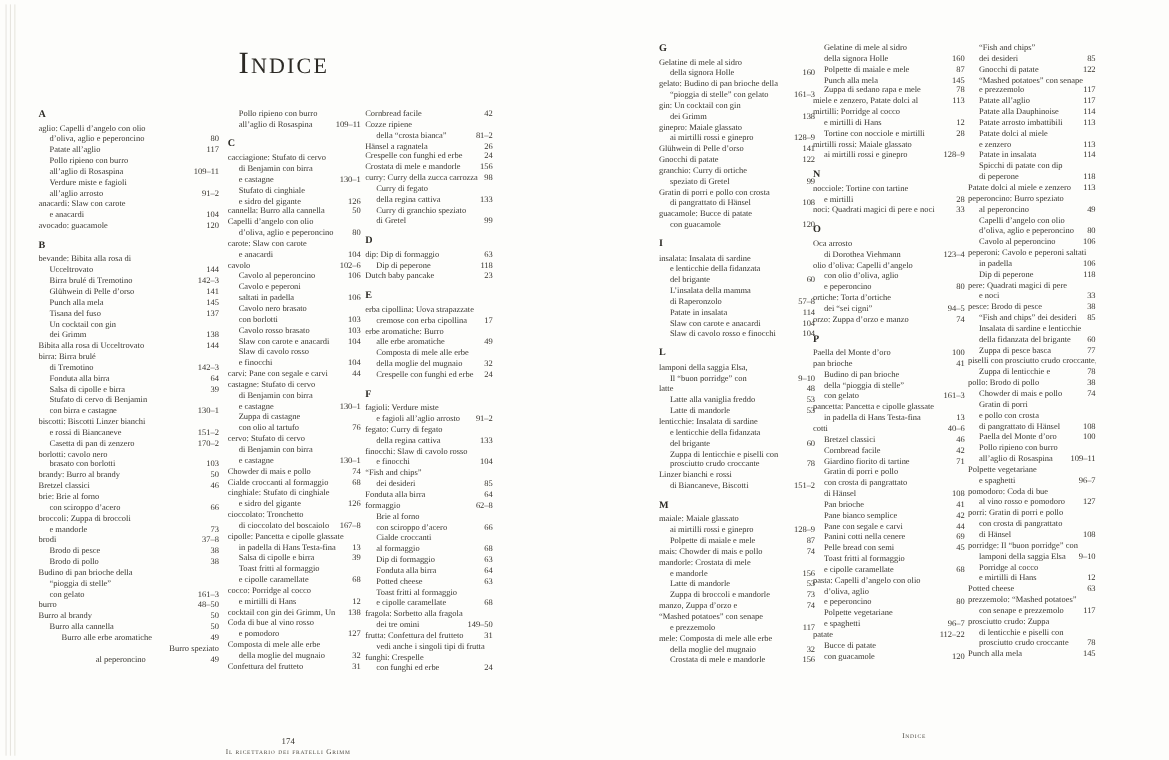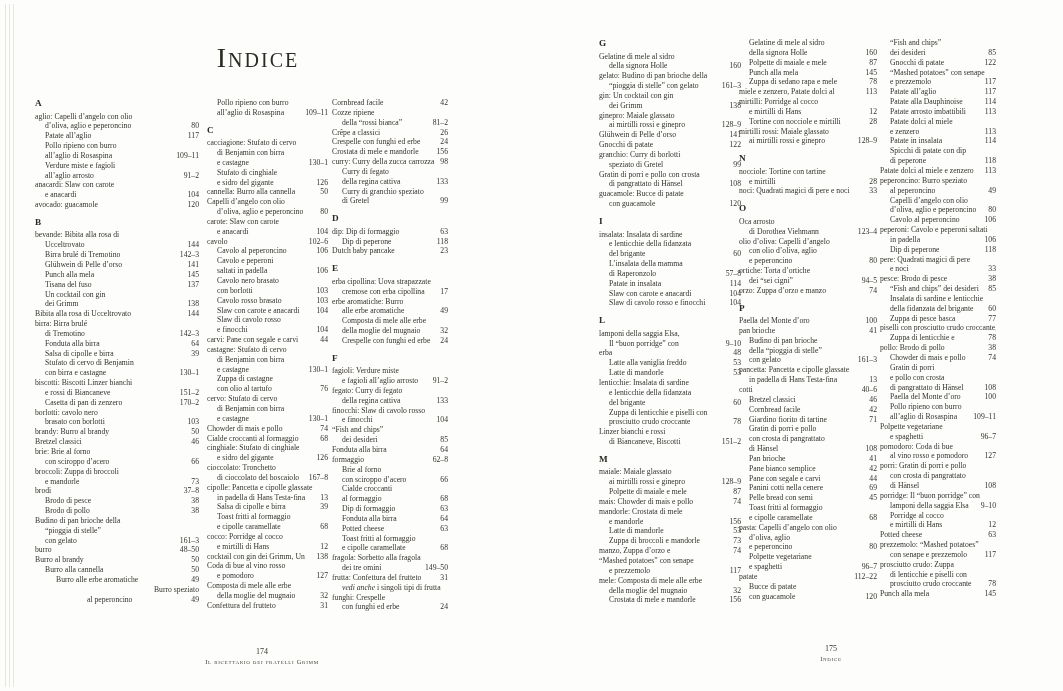--- a/index.html
+++ b/index.html
@@ -27,31 +27,31 @@
   .plc1{left:35px;top:98px;width:164px;}
   .plc2{left:207px;top:98px;width:121px;}
   .plc3{left:332px;top:98px;width:116px;}
   
   .prc1{left:68px;top:38px;width:142px;}
   .prc2{left:208px;top:38px;width:138px;}
   .prc3{left:349px;top:38px;width:116px;}
   .ln{display:flex;align-items:baseline;line-height:9.85px;white-space:nowrap;}
   .ln .t{flex:1 1 auto;overflow:hidden;}
   .ln .n{flex:0 0 auto;padding-left:5px;text-align:right;}
-  .ln .em{font-style:italic;}
+  .ln .em{}
   .i1{padding-left:10px;}
   .i2{padding-left:21px;justify-content:center;}
   .i3{padding-left:35px;text-align:right;}
   .i4{padding-left:52px;}
   .hdr{
     font-weight:bold;font-size:9.2px;line-height:10px;
     margin:7px 0 3.5px 0;color:#2c2a25;letter-spacing:.4px;
   }
   .col .hdr:first-child{margin-top:0;}
-  .footer{position:absolute;text-align:center;}
+  .footer{position:absolute;text-align:center;margin-top:22px;}
   .footer-left{left:8px;width:508px;top:646px;}
   .footer-right{left:69px;width:462px;top:643px;}
   .fnum{font-size:8px;line-height:11px;color:#35322c;}
   .fcap{
     font-size:6.6px;line-height:10px;
     font-variant:small-caps;letter-spacing:.7px;color:#4a463f;
   }
 </style>
 </head>
 <body>
@@ -428,25 +428,25 @@
       </div>
     <div class="col plc3">
         <div class="ln">
           <span class="t">Cornbread facile</span>
           <span class="n">42</span>
         </div>
         <div class="ln">
           <span class="t">Cozze ripiene</span>
         </div>
         <div class="ln i1">
-          <span class="t">della “rossi bianca”</span>
+          <span class="t">della “crosta bianca”</span>
           <span class="n">81–2</span>
         </div>
         <div class="ln">
-          <span class="t">Crêpe a classici</span>
+          <span class="t">Hänsel a ragnatela</span>
           <span class="n">26</span>
         </div>
         <div class="ln">
           <span class="t">Crespelle con funghi ed erbe</span>
           <span class="n">24</span>
         </div>
         <div class="ln">
           <span class="t">Crostata di mele e mandorle</span>
           <span class="n">156</span>
         </div>
@@ -638,21 +638,21 @@
         </div>
         <div class="ln">
           <span class="t">Glühwein di Pelle d’orso</span>
           <span class="n">141</span>
         </div>
         <div class="ln">
           <span class="t">Gnocchi di patate</span>
           <span class="n">122</span>
         </div>
         <div class="ln">
-          <span class="t">granchio: Curry di borlotti</span>
+          <span class="t">granchio: Curry di ortiche</span>
         </div>
         <div class="ln i1">
           <span class="t">speziato di Gretel</span>
           <span class="n">99</span>
         </div>
         <div class="ln">
           <span class="t">Gratin di porri e pollo con crosta</span>
         </div>
         <div class="ln i1">
           <span class="t">di pangrattato di Hänsel</span>
@@ -697,21 +697,21 @@
         </div>
         <div class="hdr">L</div>
         <div class="ln">
           <span class="t">lamponi della saggia Elsa,</span>
         </div>
         <div class="ln i1">
           <span class="t">Il “buon porridge” con</span>
           <span class="n">9–10</span>
         </div>
         <div class="ln">
-          <span class="t">erba</span>
+          <span class="t">latte</span>
           <span class="n">48</span>
         </div>
         <div class="ln i1">
           <span class="t">Latte alla vaniglia freddo</span>
           <span class="n">53</span>
         </div>
         <div class="ln i1">
           <span class="t">Latte di mandorle</span>
           <span class="n">53</span>
         </div>
@@ -1186,17 +1186,16 @@
         <div class="ln i1">
           <span class="t">prosciutto crudo croccante</span>
           <span class="n">78</span>
         </div>
         <div class="ln">
           <span class="t">Punch alla mela</span>
           <span class="n">145</span>
         </div>
       </div>
     <div class="footer footer-right">
-      <div class="fnum">175</div>
       <div class="fcap">Indice</div>
     </div>
   </div>
 </div>
 
 </body></html>

